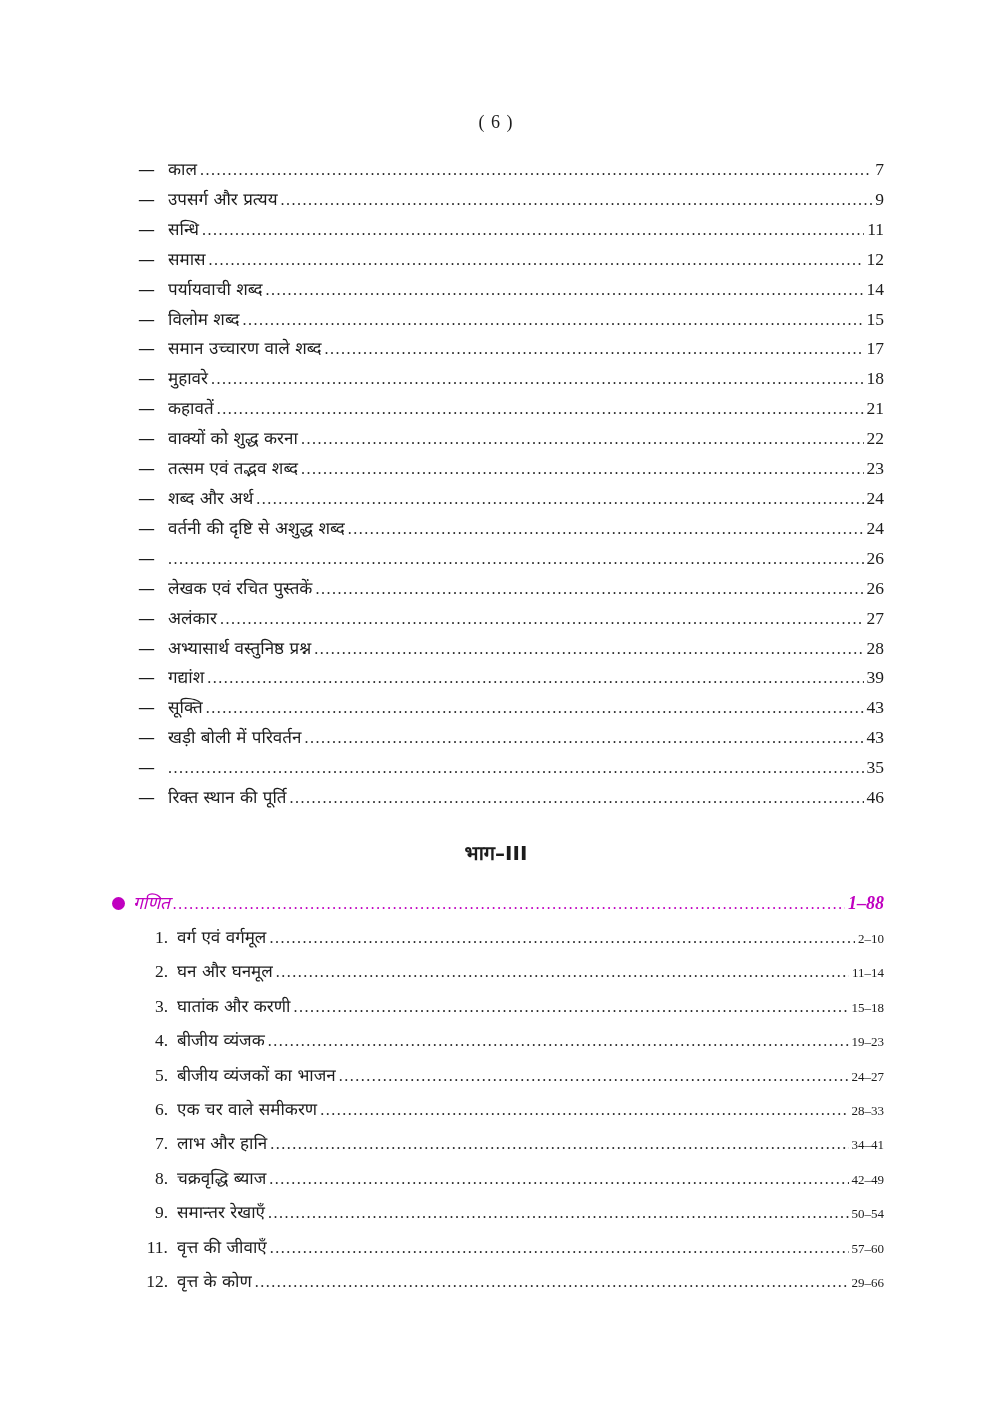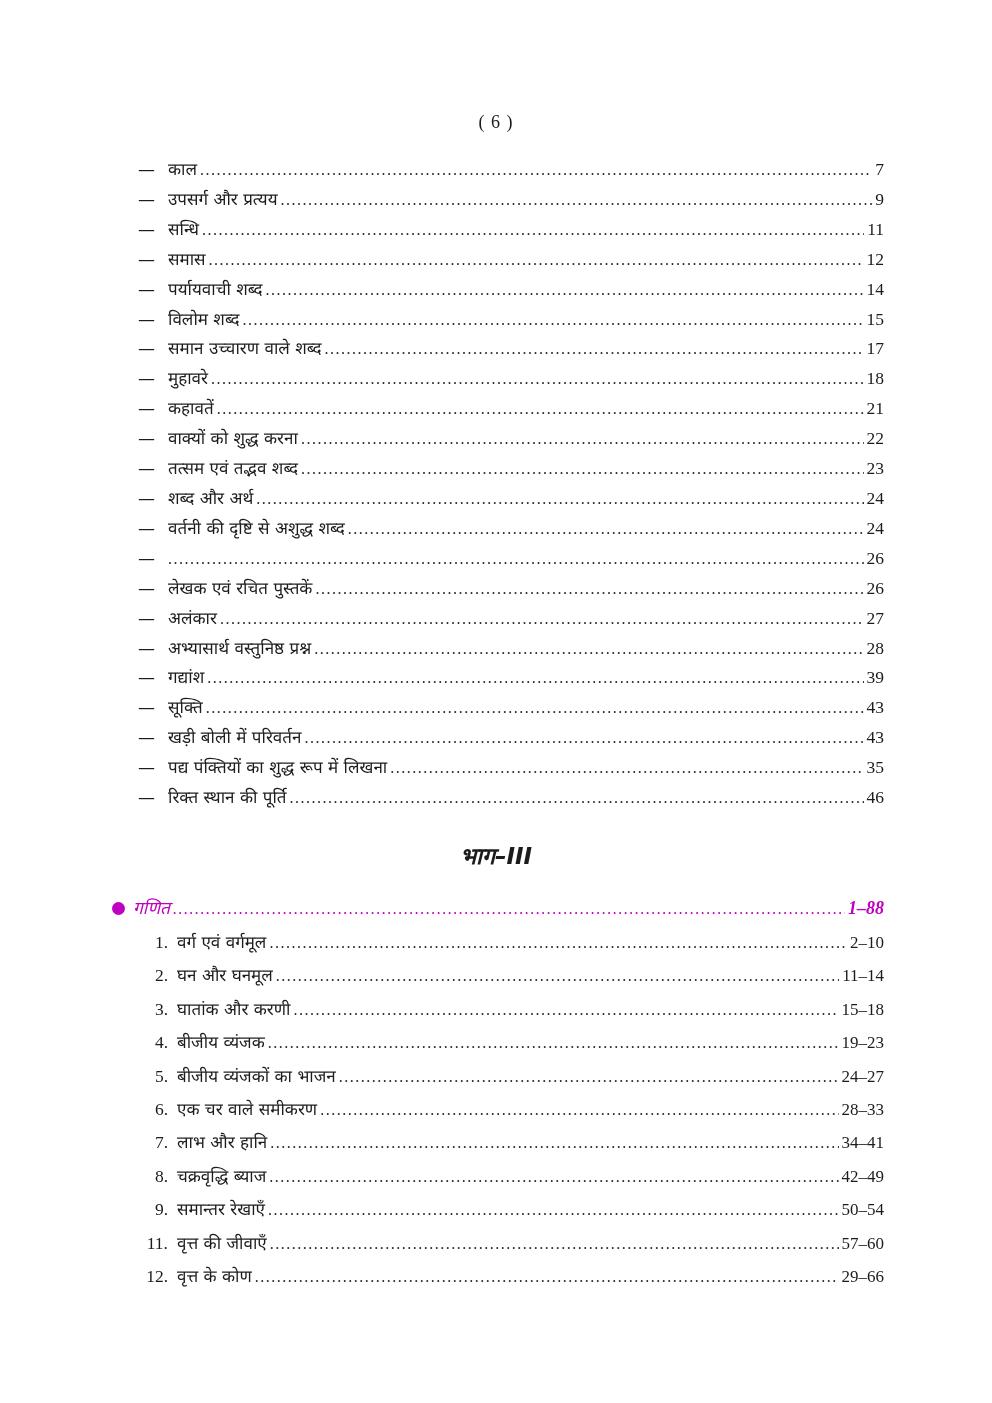--- a/index.html
+++ b/index.html
@@ -55,24 +55,23 @@
   .dots::after {
     content: "........................................................................................................................................................................................................................................................................................................";
   }
   .pagenum {
     font-family: "Liberation Serif", serif;
     font-size: 17.5px;
     padding-left: 3px;
   }
   .part-heading {
     text-align: center;
-    font-size: 23px;
+    font-size: 20px;
     font-weight: bold;
     margin: 26px 0 20px -30px;
-    font-style: italic;
   }
   .math-row {
     display: flex;
     align-items: baseline;
     line-height: 34px;
     font-size: 17.5px;
     margin-left: -26px;
     color: var(--accent, #c000c0);
     white-space: nowrap;
     font-style: italic;
@@ -100,21 +99,21 @@
     white-space: nowrap;
   }
   .chap-num {
     flex: 0 0 30px;
     width: 30px;
     text-align: right;
     margin-right: 9px;
     font-family: "Liberation Serif", serif;
     font-size: 17.5px;
   }
-  .chap-row .pagenum { font-size: 17px; }
+  .chap-row .pagenum { font-size: 13px; }
 </style>
 </head>
 <body>
 
 <div class="page">
 
   <div class="page-label">(  6  )</div>
 
   <div id="hindi-list">
       <div class="toc-row">
@@ -231,21 +230,20 @@
         <span class="pagenum">43</span>
       </div>
       <div class="toc-row">
         <span class="dash">—</span>
         <span class="title">खड़ी बोली में परिवर्तन</span>
         <span class="dots"></span>
         <span class="pagenum">43</span>
       </div>
       <div class="toc-row">
         <span class="dash">—</span>
-        <span class="title">पद्य पंक्तियों का शुद्ध रूप में लिखना</span>
         <span class="dots"></span>
         <span class="pagenum">35</span>
       </div>
       <div class="toc-row">
         <span class="dash">—</span>
         <span class="title">रिक्त स्थान की पूर्ति</span>
         <span class="dots"></span>
         <span class="pagenum">46</span>
       </div>
     </div>

